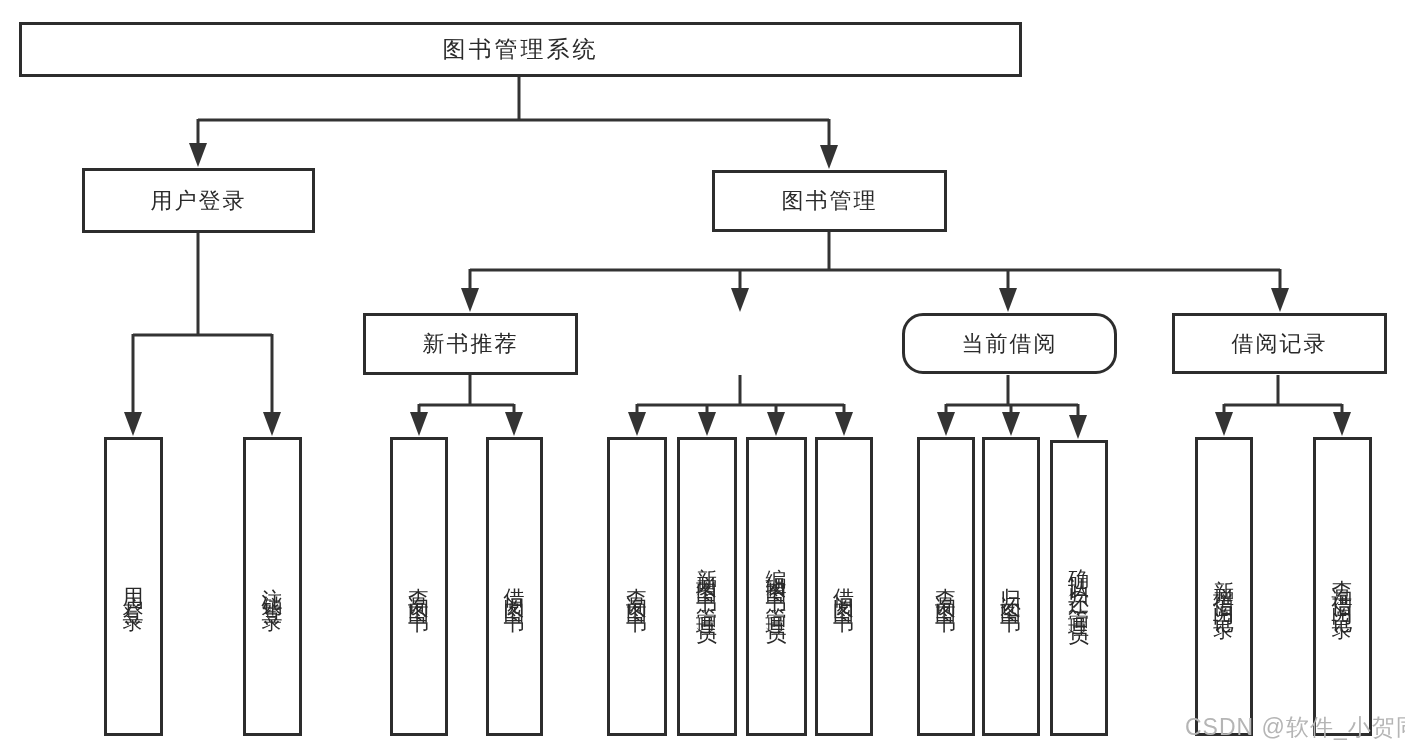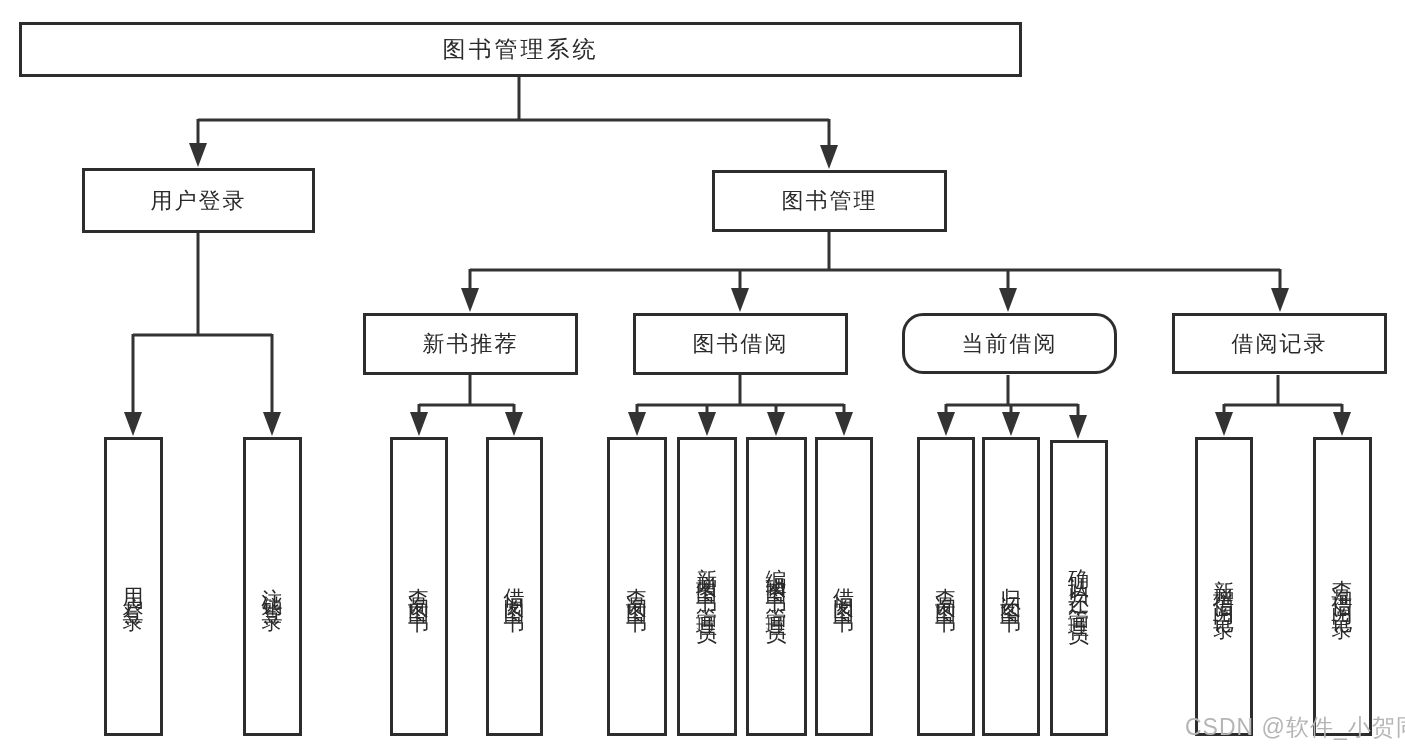--- a/index.html
+++ b/index.html
@@ -127,21 +127,20 @@
       <polygon points="1333,412 1351,412 1342,436"></polygon>
     </g>
   </svg>
 
   <div class="node root-node" style="left:19px; top:12px; width:1003px; height:55px;margin-top:10px;">图书管理系统</div>
 
   <div class="node h-node" style="left:82px; top:168px; width:233px; height:65px;">用户登录</div>
   <div class="node h-node" style="left:363px; top:313px; width:215px; height:62px;">新书推荐</div>
 
   <div class="node h-node" style="left:712px; top:170px; width:235px; height:62px;">图书管理</div>
-  <div class="node h-node" style="left:633px; top:313px; width:215px; height:62px;">图书借阅</div>
   <div class="node h-node" style="left:902px; top:313px; width:215px; height:61px;border-radius:21px;">当前借阅</div>
   <div class="node h-node" style="left:1172px; top:313px; width:215px; height:61px;">借阅记录</div>
 
   <div class="node v-node" style="left:104px; top:437px; width:59px; height:299px;">
     <span>用户登录</span>
   </div>
   <div class="node v-node" style="left:243px; top:437px; width:59px; height:299px;">
     <span>注销登录</span>
   </div>
 

